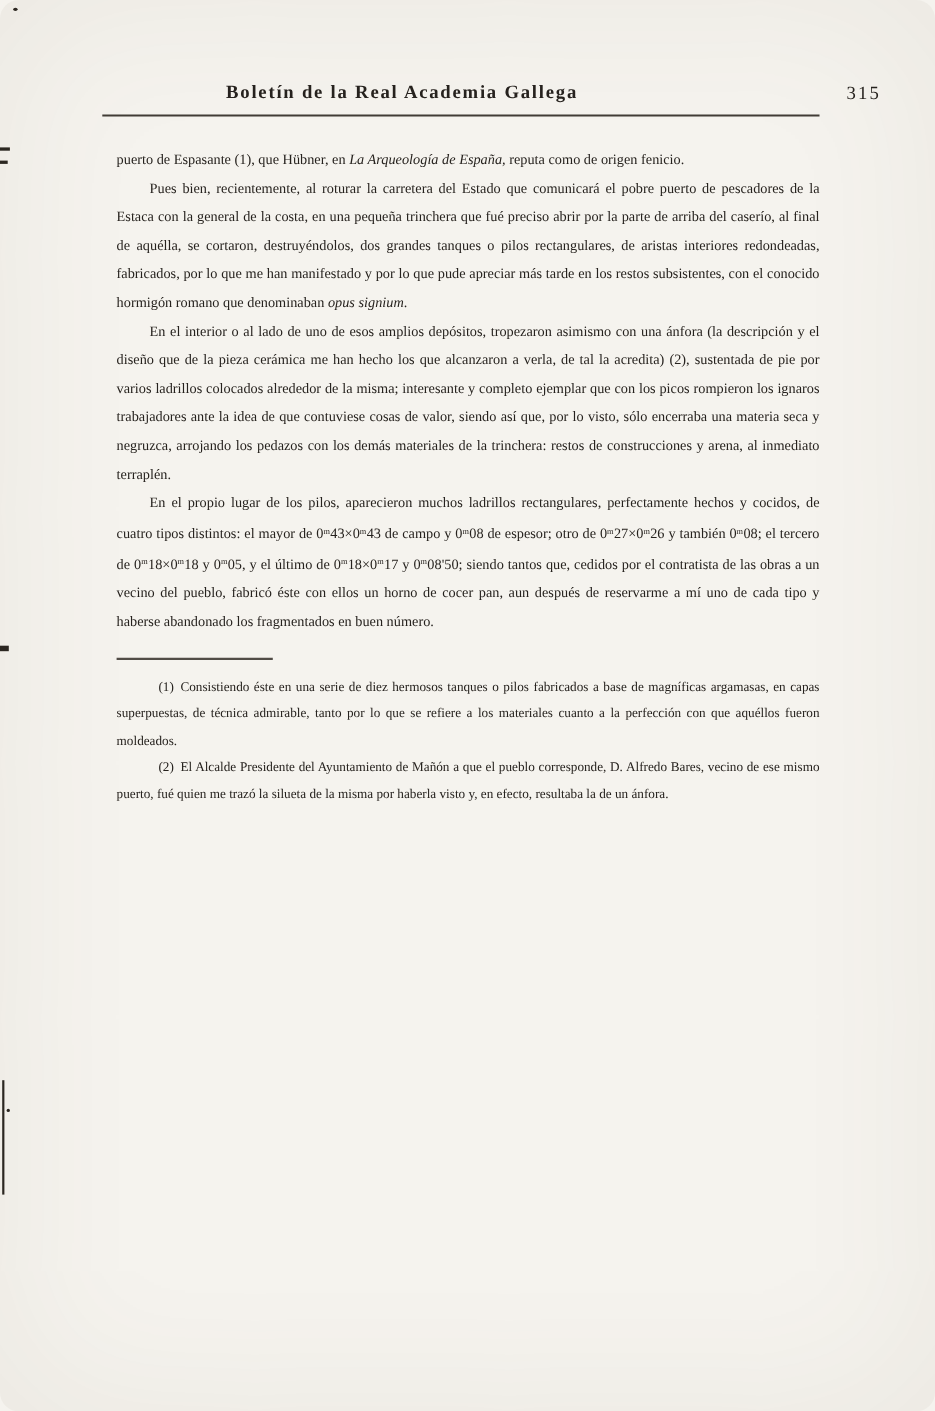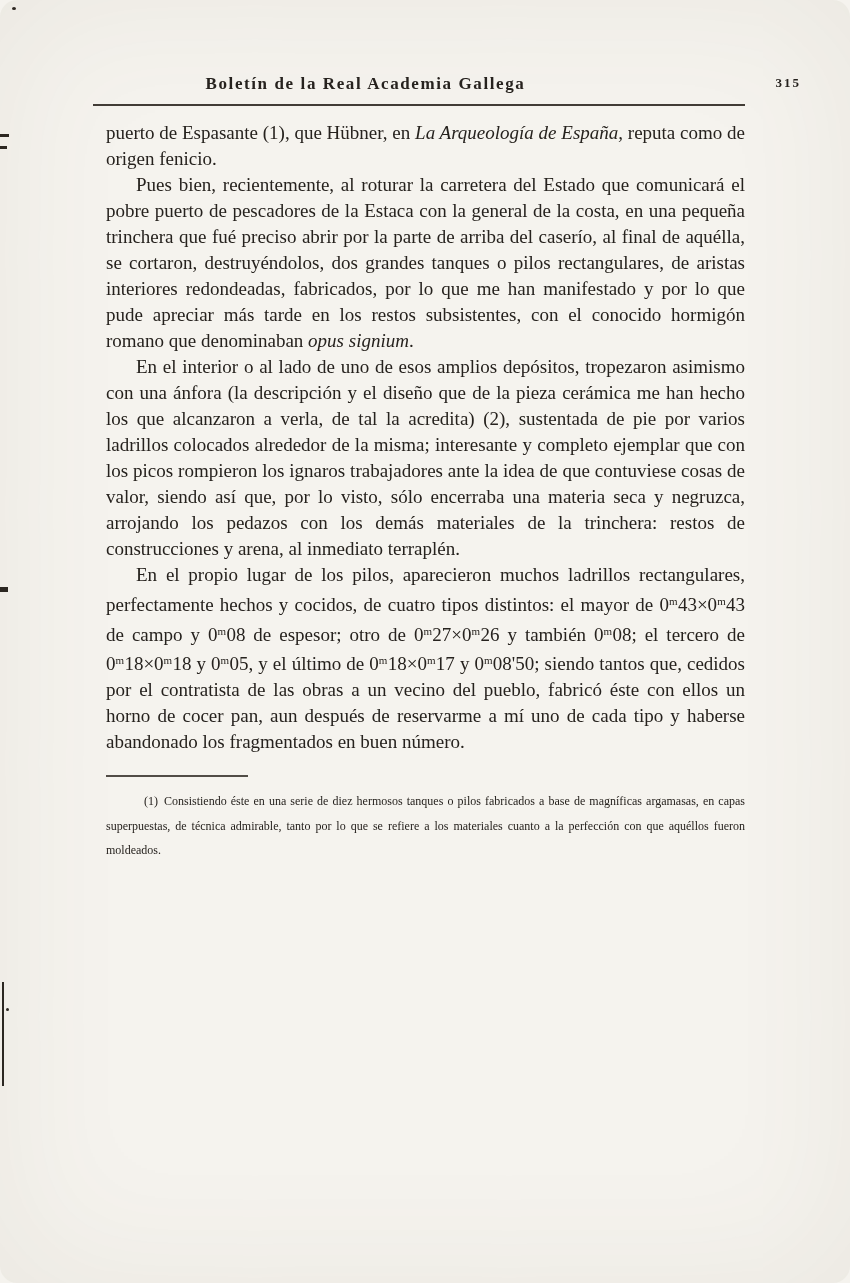--- a/index.html
+++ b/index.html
@@ -28,33 +28,33 @@
   .title {
     font-weight: bold;
     font-size: 17px;
     letter-spacing: 1.6px;
     white-space: nowrap;
   }
   .page-number {
     position: absolute;
     right: -56px;
     top: 1px;
-    font-weight: bold;
-    font-size: 13px;
+    font-weight: normal;
+    font-size: 17px;
     letter-spacing: 2px;
     margin-left: 20px;
   }
   .header-rule {
     border: 0;
     border-top: 2px solid rgba(40, 34, 28, 0.88);
     margin: 4px 0 0 -13px;
   }
   .body-text {
-    margin-top: 14px;
-    font-size: 19px;
+    margin-top: 26px;
+    font-size: 13px;
     line-height: 26px;
   }
   .para { text-align: justify; margin: 0; }
   .para.indent { text-indent: 30px; }
   .it { font-style: italic; }
   .sup { font-size: 0.58em; vertical-align: 0.52em; letter-spacing: 0.3px; }
   .footnote-rule {
     width: 142px;
     border: 0;
     border-top: 2px solid rgba(40, 34, 28, 0.8);
@@ -85,20 +85,21 @@
   <hr class="header-rule">
   <div class="body-text">
       <p class="para"><span>puerto de Espasante (1), que Hübner, en </span><span class="it">La Arqueología de España,</span><span> reputa como de origen fenicio.</span></p>
       <p class="para indent"><span>Pues bien, recientemente, al roturar la carretera del Estado que comunicará el pobre puerto de pescadores de la Estaca con la general de la costa, en una pequeña trinchera que fué preciso abrir por la parte de arriba del caserío, al final de aquélla, se cortaron, destruyéndolos, dos grandes tanques o pilos rectangulares, de aristas interiores redondeadas, fabricados, por lo que me han manifestado y por lo que pude apreciar más tarde en los restos subsistentes, con el conocido hormigón romano que denominaban </span><span class="it">opus signium</span><span>.</span></p>
       <p class="para indent"><span>En el interior o al lado de uno de esos amplios depósitos, tropezaron asimismo con una ánfora (la descripción y el diseño que de la pieza cerámica me han hecho los que alcanzaron a verla, de tal la acredita) (2), sustentada de pie por varios ladrillos colocados alrededor de la misma; interesante y completo ejemplar que con los picos rompieron los ignaros trabajadores ante la idea de que contuviese cosas de valor, siendo así que, por lo visto, sólo encerraba una materia seca y negruzca, arrojando los pedazos con los demás materiales de la trinchera: restos de construcciones y arena, al inmediato terraplén.</span></p>
       <p class="para indent"><span>En el propio lugar de los pilos, aparecieron muchos ladrillos rectangulares, perfectamente hechos y cocidos, de cuatro tipos distintos: el mayor de 0</span><span class="sup">m</span><span>43×0</span><span class="sup">m</span><span>43 de campo y 0</span><span class="sup">m</span><span>08 de espesor; otro de 0</span><span class="sup">m</span><span>27×0</span><span class="sup">m</span><span>26 y también 0</span><span class="sup">m</span><span>08; el tercero de 0</span><span class="sup">m</span><span>18×0</span><span class="sup">m</span><span>18 y 0</span><span class="sup">m</span><span>05, y el último de 0</span><span class="sup">m</span><span>18×0</span><span class="sup">m</span><span>17 y 0</span><span class="sup">m</span><span>08'50; siendo tantos que, cedidos por el contratista de las obras a un vecino del pueblo, fabricó éste con ellos un horno de cocer pan, aun después de reservarme a mí uno de cada tipo y haberse abandonado los fragmentados en buen número.</span></p>
     </div>
   <hr class="footnote-rule">
   <div class="footnotes">
       <p class="footnote"><span>(1) Consistiendo éste en una serie de diez hermosos tanques o pilos fabricados a base de magníficas argamasas, en capas superpuestas, de técnica admirable, tanto por lo que se refiere a los materiales cuanto a la perfección con que aquéllos fueron moldeados.</span></p>
+      <p class="footnote"><span>(2) El Alcalde Presidente del Ayuntamiento de Mañón a que el pueblo corresponde, D. Alfredo Bares, vecino de ese mismo puerto, fué quien me trazó la silueta de la misma por haberla visto y, en efecto, resultaba la de un ánfora.</span></p>
     </div>
 </div>
 
 <div class="artifact a1"></div>
 <div class="artifact a2"></div>
 <div class="artifact a3"></div>
 <div class="artifact a4"></div>
 <div class="artifact a5"></div>
 <div class="artifact a6"></div>
 

